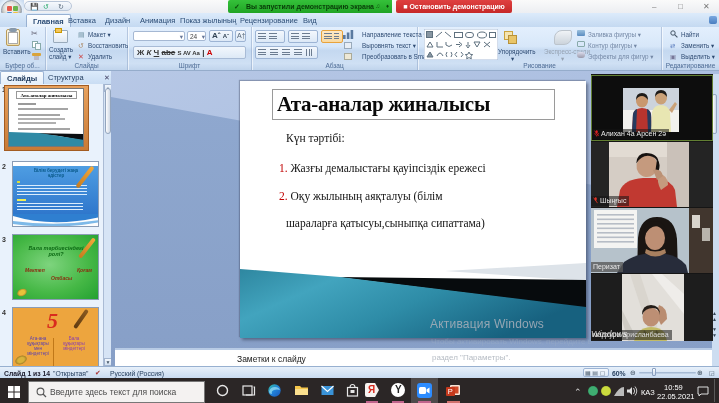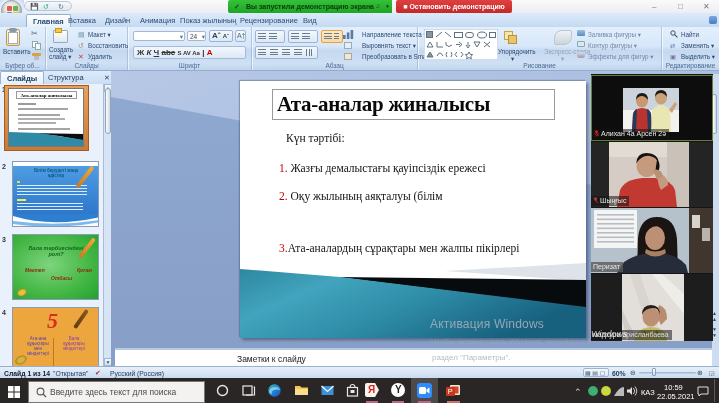--- a/index.html
+++ b/index.html
@@ -289,21 +289,21 @@
 
   <div class="ab" id="editor">
     <div class="ab" id="sheen"></div>
     <div class="ab" id="slide">
       <div id="titlebox">
           <div id="titletext">Ата-аналар жиналысы</div>
         </div>
       <div class="btxt" style="left:46px;top:51px">Күн тәртібі:</div>
       <div class="btxt" style="left:39px;top:81px"><span class="rnum">1.</span> Жазғы демалыстағы қауіпсіздік ережесі</div>
       <div class="btxt" style="left:39px;top:108.5px"><span class="rnum">2.</span> Оқу жылының аяқталуы (білім</div>
-      <div class="btxt" style="left:39px;top:161px"><span class="rnum">3.</span>Ата-аналардың сұрақтары мен жалпы пікірлері</div>
+      <div class="btxt" style="left:46px;top:135.5px">шараларға қатысуы,сыныпқа сипаттама)</div>
       <svg width="346" height="257" style="position:absolute;left:0;top:0" viewBox="0 0 346 257">
         <polygon points="205,190 346,182 346,200" fill="#dde3e9"></polygon>
         <polygon points="97,196 346,199 346,227" fill="#070b0d"></polygon>
         <defs>
             <linearGradient id="tg" x1="0" y1="0" x2="1" y2="0.45">
           <stop offset="0" stop-color="#2e87a0"></stop>
               <stop offset=".28" stop-color="#42a4be"></stop>
               <stop offset=".6" stop-color="#2e8ca7"></stop>
               <stop offset="1" stop-color="#17617f"></stop>
         </linearGradient>

